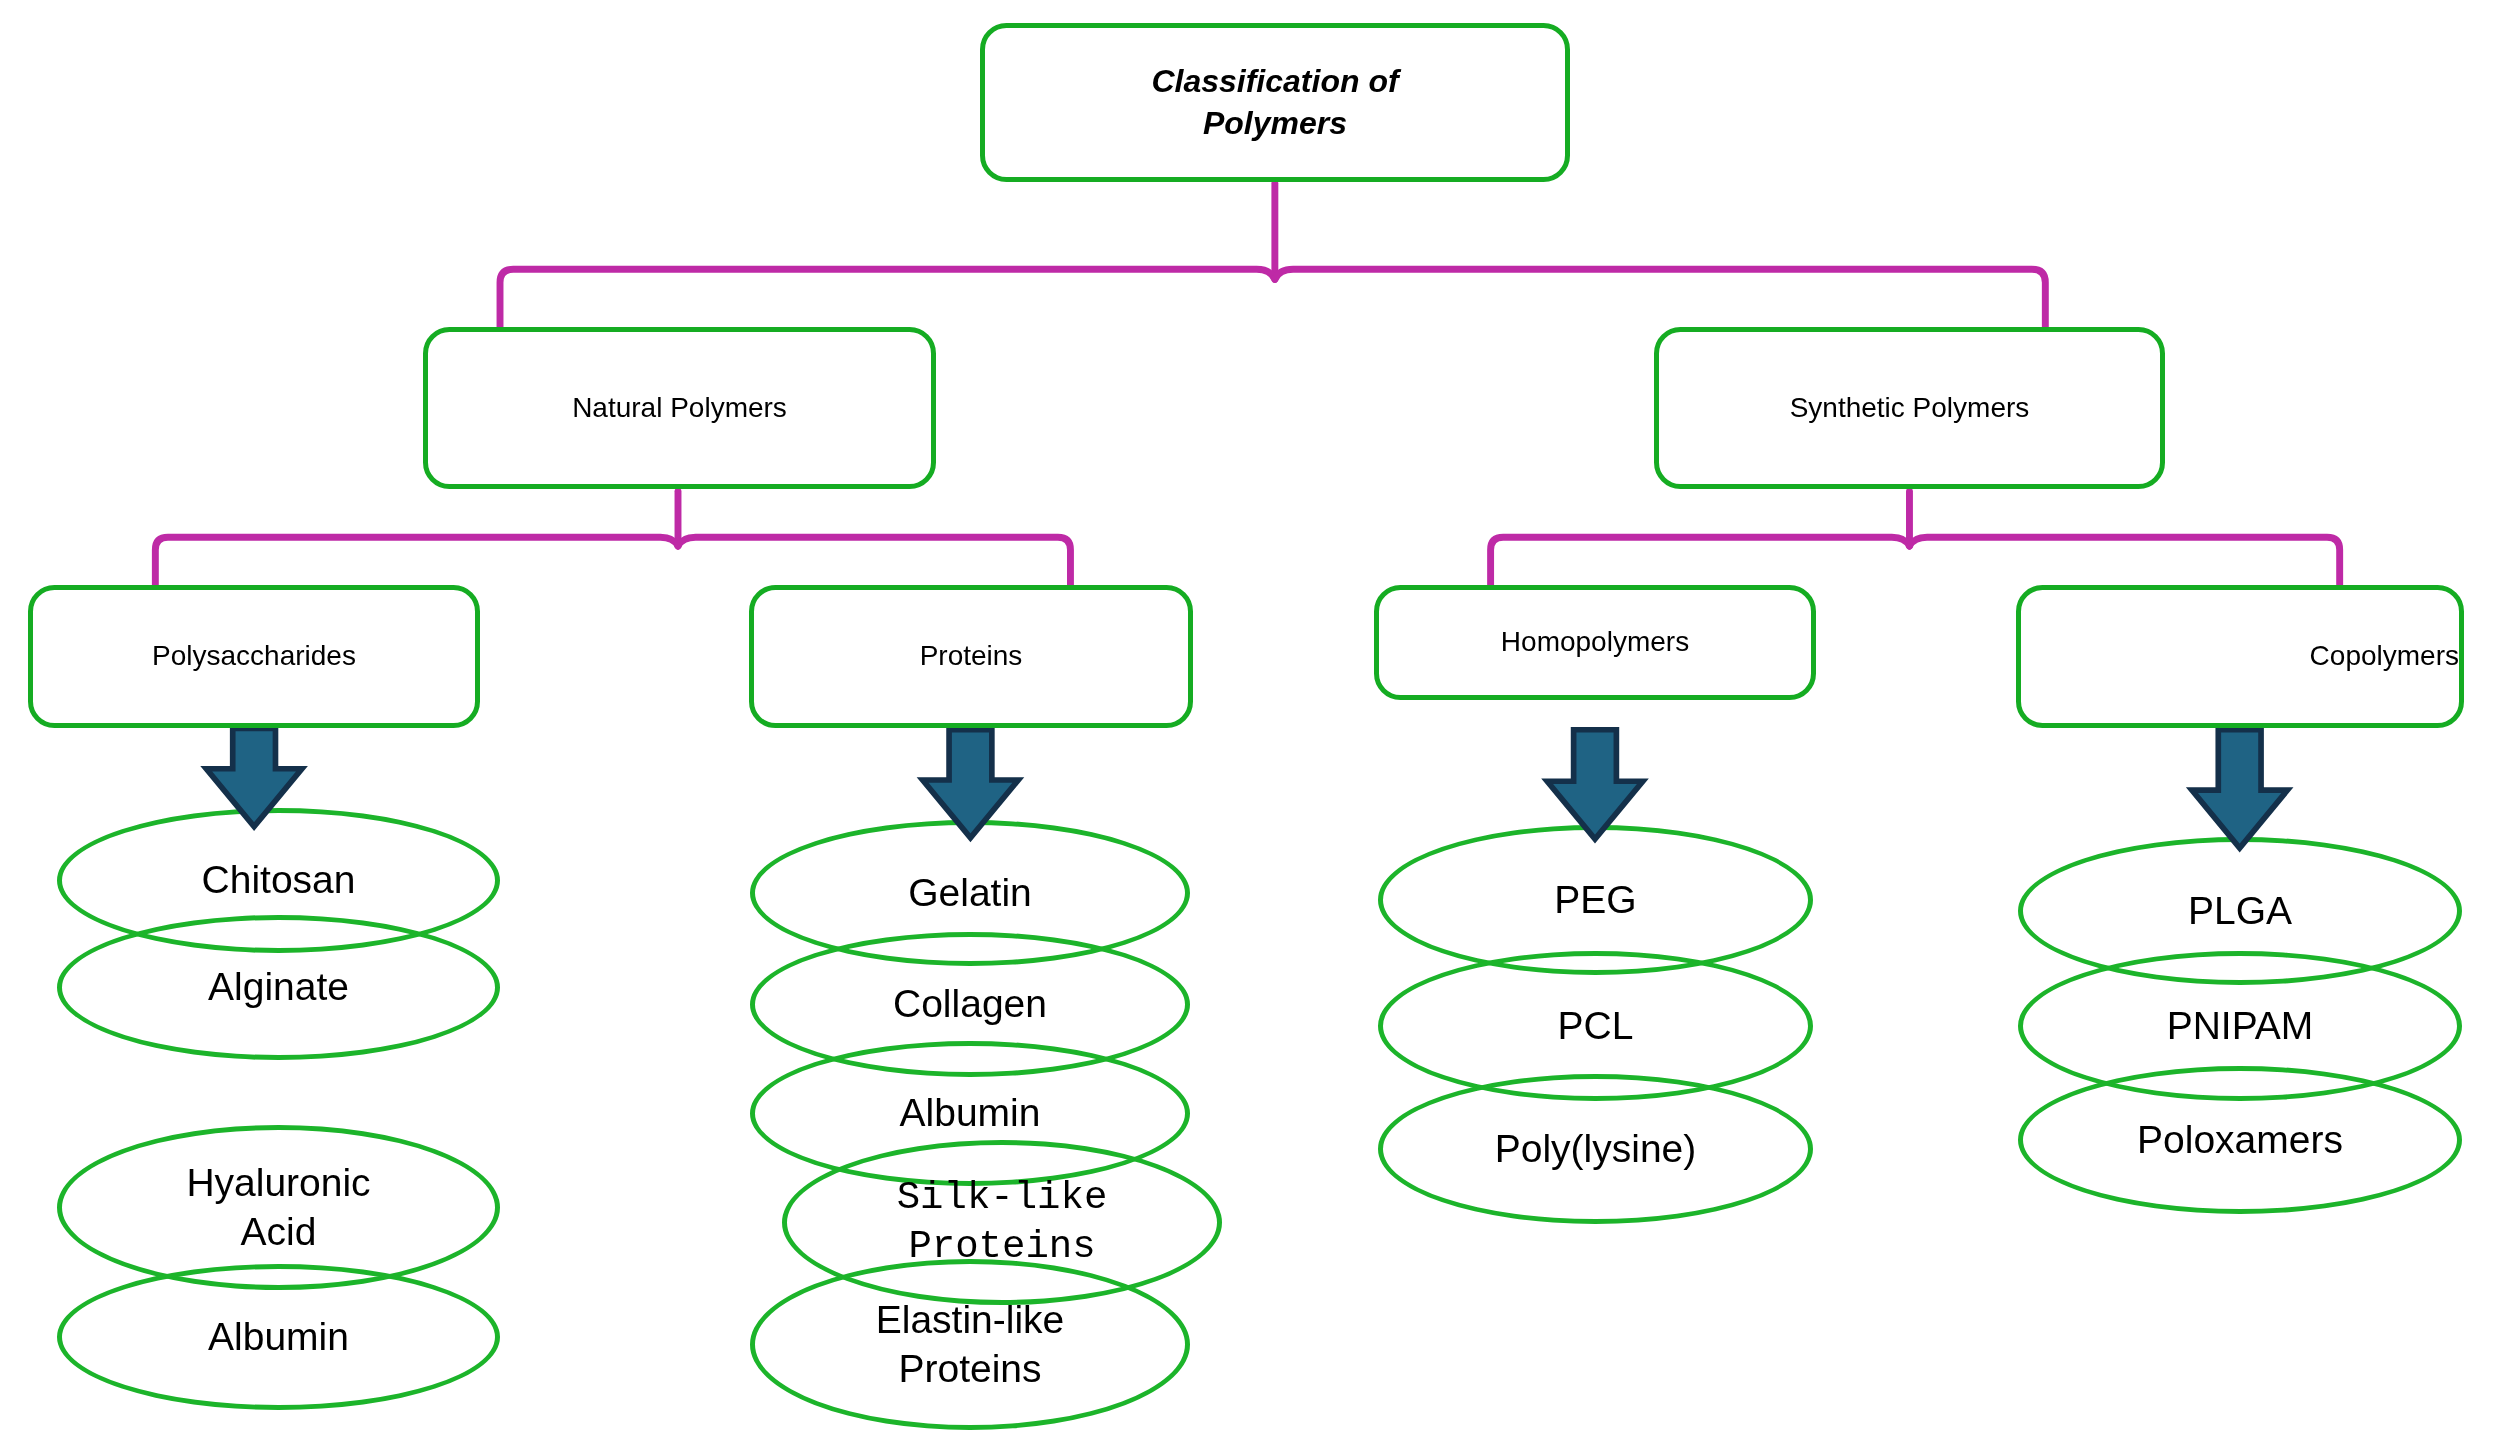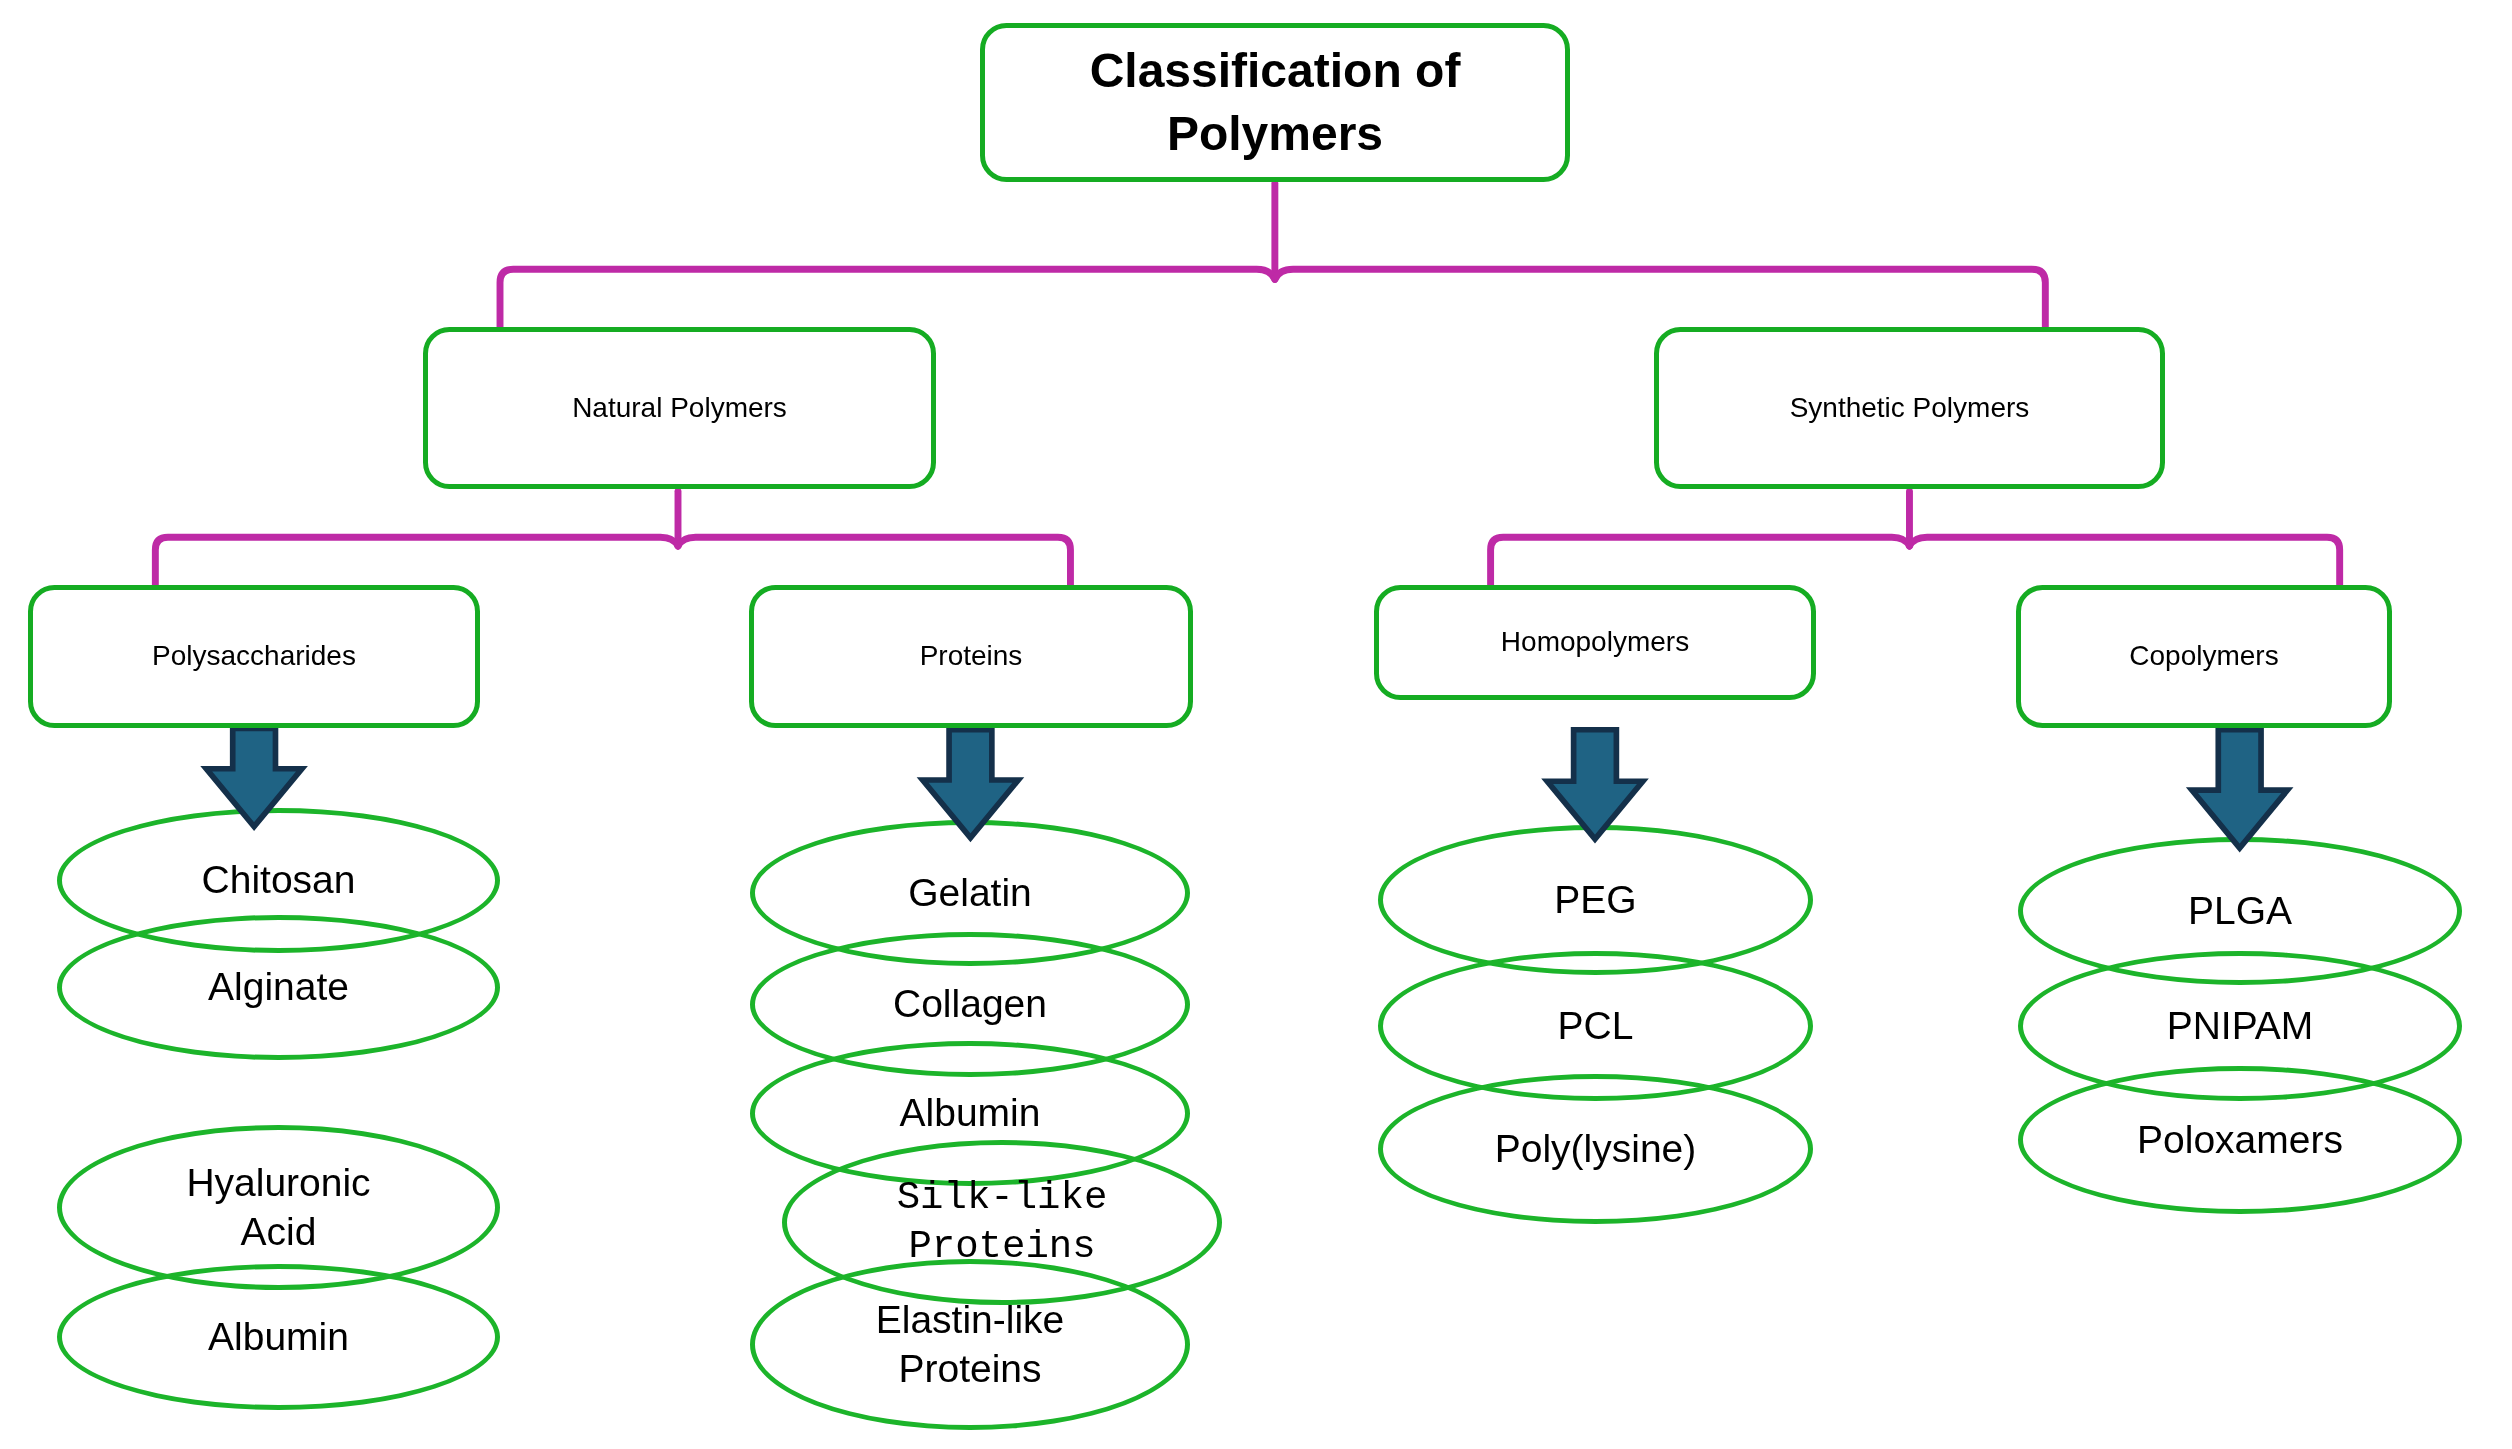--- a/index.html
+++ b/index.html
@@ -15,21 +15,21 @@
     background:#ffffff;
     border:5.7px solid #15AC22;
     border-radius:26.4px;
     display:flex;align-items:center;justify-content:center;
     text-align:center;
     color:#000000;
     z-index:3;
     box-sizing:border-box;
   }
   .node .label{font-size:28px;line-height:1.3;}
-  #root-node .label{font-size:48px;font-weight:700;line-height:1.32;}
+  #root-node .label{font-size:32px;font-weight:700;line-height:1.32;font-style:italic;}
   .ellipse{
     position:absolute;
     background:transparent;
     border:5px solid #1CB42A;
     border-radius:50%;
     display:flex;align-items:center;justify-content:center;
     text-align:center;
     color:#000000;
     z-index:1;
     box-sizing:border-box;
@@ -91,21 +91,21 @@
 
   <div class="node" style="left:28px;top:585px;width:452px;height:143px;">
     <div class="label">Polysaccharides</div>
   </div>
   <div class="node" style="left:749px;top:585px;width:444px;height:143px;">
     <div class="label">Proteins</div>
   </div>
   <div class="node" style="left:1374px;top:585px;width:442px;height:115px;">
     <div class="label">Homopolymers</div>
   </div>
-  <div class="node" style="left:2016px;top:585px;width:376px;height:143px;">
+  <div class="node" style="left:2016px;top:585px;width:448px;height:143px;justify-content:flex-end;">
     <div class="label">Copolymers</div>
   </div>
 
   <div class="ellipse" style="left:57px;top:808px;width:443px;height:145px;">
     <div class="label">Chitosan</div>
   </div>
   <div class="ellipse" style="left:57px;top:915px;width:443px;height:145px;">
     <div class="label">Alginate</div>
   </div>
   <div class="ellipse" style="left:57px;top:1125px;width:443px;height:165px;">

